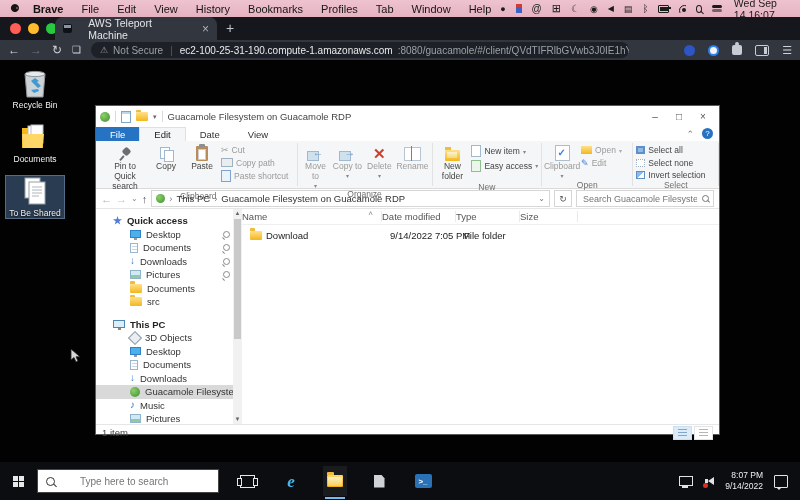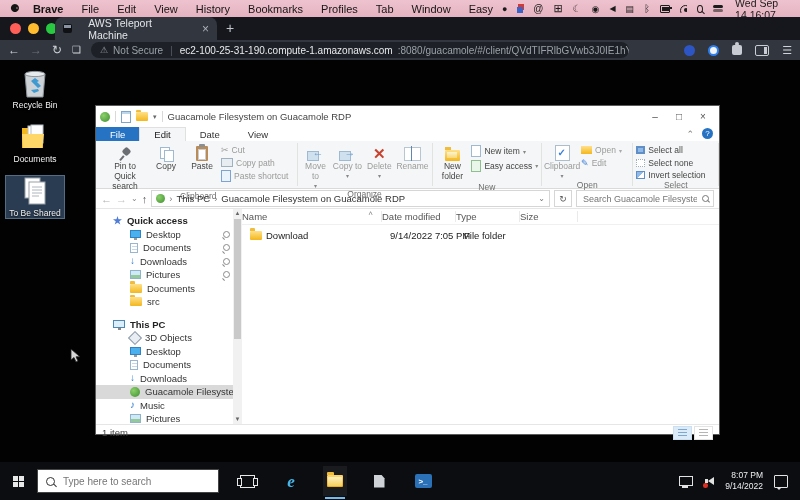--- a/index.html
+++ b/index.html
@@ -215,21 +215,21 @@
   .vbtn{width:17px;height:12px;border:1px solid #cbdff2;background:#dcebf8;display:flex;align-items:center;justify-content:center}
   .vbtn.off{border-color:#e3e3e3;background:#fff}
   .vbtn i{width:9px;height:7px;background:repeating-linear-gradient(#7fa8d0 0 1px,transparent 1px 3px)}
   .vbtn.off i{background:repeating-linear-gradient(#b5b5b5 0 1px,transparent 1px 3px)}
 
   
   .taskbar{left:0;top:462px;width:800px;height:38px;background:#0b0d11;display:flex;align-items:center;color:#e8e8e8}
   .startbtn{padding:0 13px}
   .winlogo{display:grid;grid-template-columns:5px 5px;grid-template-rows:5px 5px;gap:1px}
   .winlogo i{background:#e8e8e8;display:block}
-  .tsearch{width:182px;height:24px;background:#fff;border:1px solid #444;display:flex;align-items:center;gap:6px;padding:0 8px;box-sizing:border-box}
+  .tsearch{width:182px;height:24px;background:#fff;border:1px solid #444;display:flex;align-items:center;gap:23px;padding:0 8px;box-sizing:border-box}
   .tsearch input{border:none;outline:none;flex:1;font-size:10px;color:#222;font-family:"Liberation Sans",sans-serif;min-width:0}
   .dsearch{position:relative;width:7px;height:7px;border:1.4px solid #333;border-radius:50%;flex:none}
   .dsearch::after{content:"";position:absolute;width:4px;height:1.4px;background:#333;transform:rotate(45deg);right:-3.4px;bottom:-1.6px}
   .tbicons{display:flex;align-items:center;gap:20px;margin-left:16px}
   .tbi{position:relative;height:30px;display:flex;align-items:center;justify-content:center;width:24px}
   .taskview{width:13px;height:11px;border:1px solid #e8e8e8;position:relative}
   .taskview::before,.taskview::after{content:"";position:absolute;top:2px;width:3px;height:6px;background:#0b0d11;border:1px solid #e8e8e8}
   .taskview::before{left:-4px}.taskview::after{right:-4px}
   .iee{font-family:"Liberation Serif",serif;font-style:italic;font-weight:bold;font-size:17px;color:#45b6e8;line-height:1}
   .tbfolder{width:16px;height:12px;background:linear-gradient(#ffd76e,#f0ad12);border-radius:1px;position:relative}
@@ -257,21 +257,21 @@
   <span class="mi g g-apple" style="font-size:11px;padding-right:4px"></span>
   <span class="mitem brand">Brave</span>
   <span class="mitem">File</span>
   <span class="mitem">Edit</span>
   <span class="mitem">View</span>
   <span class="mitem">History</span>
   <span class="mitem">Bookmarks</span>
   <span class="mitem">Profiles</span>
   <span class="mitem">Tab</span>
   <span class="mitem">Window</span>
-  <span class="mitem">Easy</span>
+  <span class="mitem">Help</span>
   <span class="mb-right">
     <span class="mi g g-record"></span>
     <span class="mi parallels">
         <i></i>
         <i></i>
       </span>
     <span class="mi g g-at" style="font-size:10px"></span>
     <span class="mi g g-grid" style="font-size:11px"></span>
     <span class="mi g g-moon" style="font-size:10px"></span>
     <span class="mi g g-play"></span>

